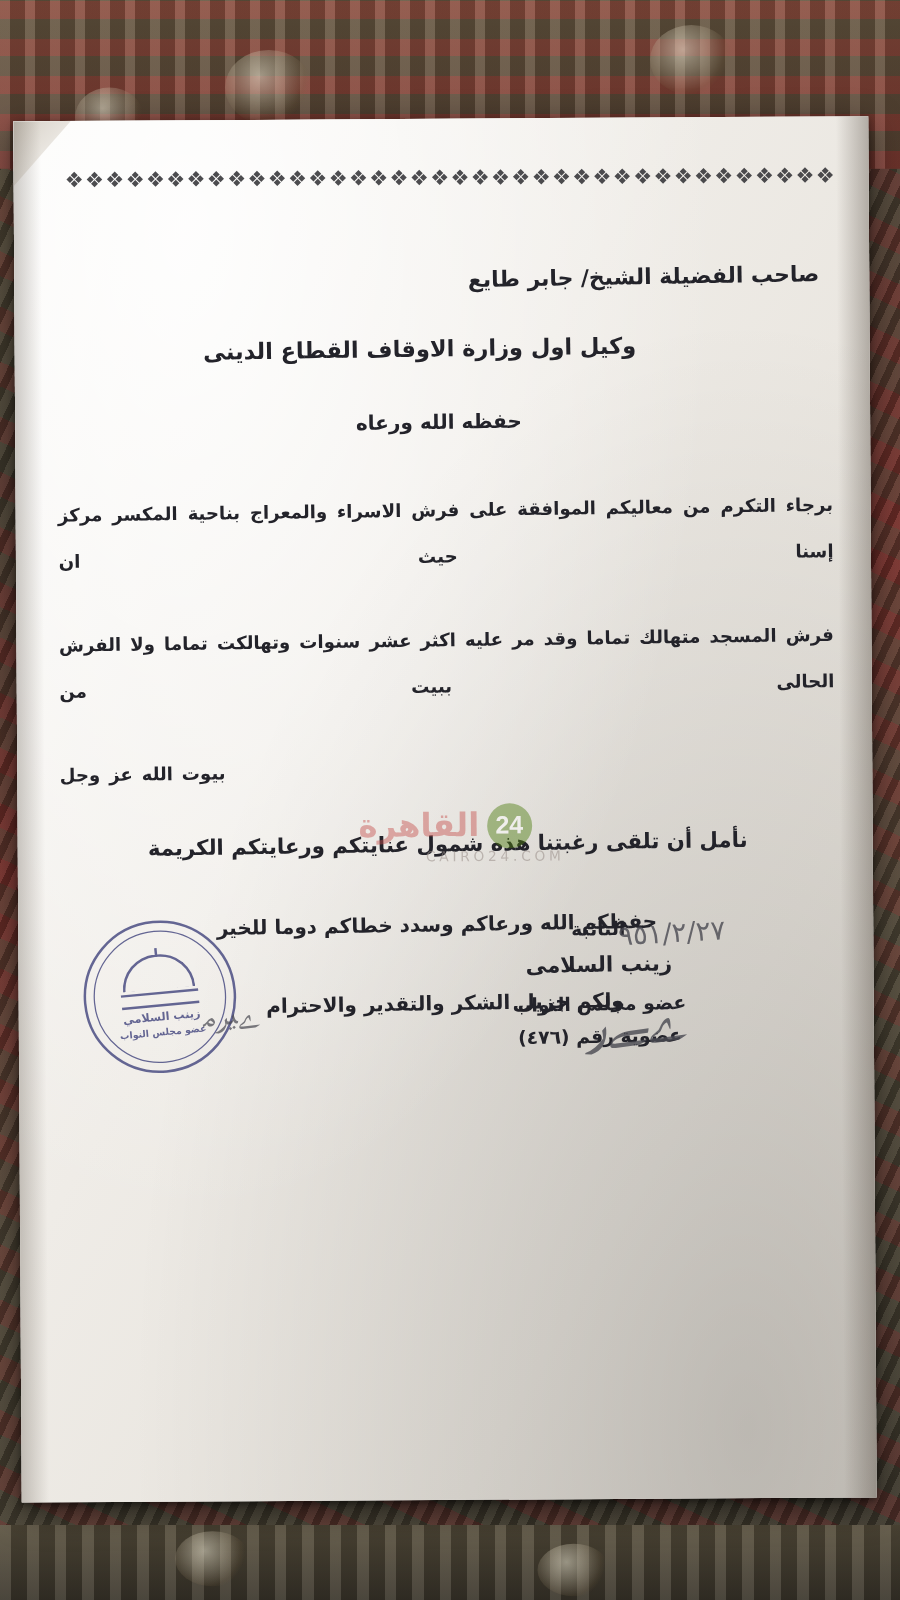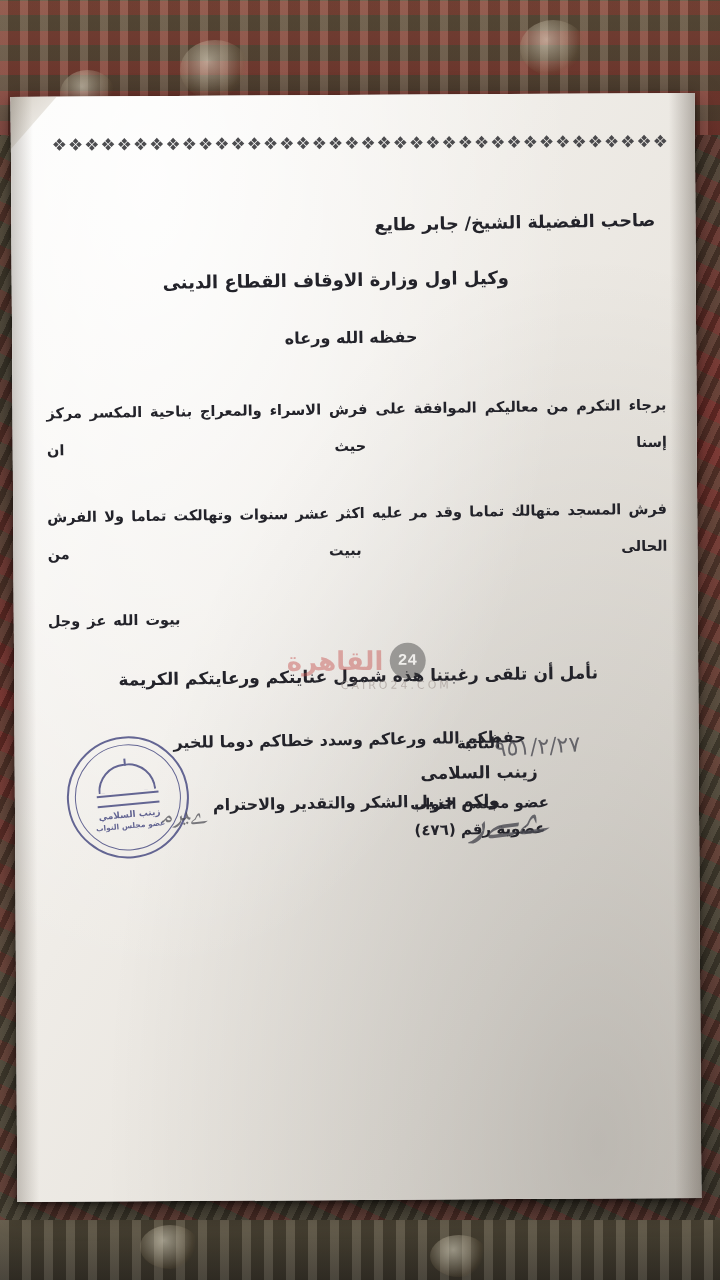--- a/index.html
+++ b/index.html
@@ -269,26 +269,26 @@
     transform: translateX(-50%);
     display: flex;
     align-items: center;
     gap: 6px;
     opacity: .45;
     pointer-events: none;
   }
   .wm-badge {
     width: 36px; height: 36px;
     border-radius: 50%;
-    background: #404040;
+    background: #4d7c0f;
     color: #fff;
-    font-size: 16px;
+    font-size: 20px;
     font-weight: bold;
     display: flex; align-items: center; justify-content: center;
-    font-family: Liberation Mono, monospace;
+    font-family: Liberation Sans, sans-serif;
   }
   .wm-text {
     color: #c6514e;
     font-size: 26px;
     font-weight: bold;
     letter-spacing: 1px;
     text-align: center;
   }
   .wm-sub {
     position: absolute;

